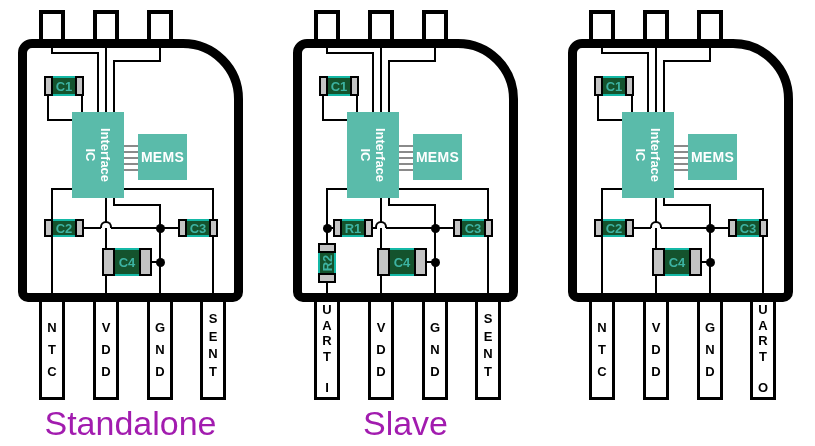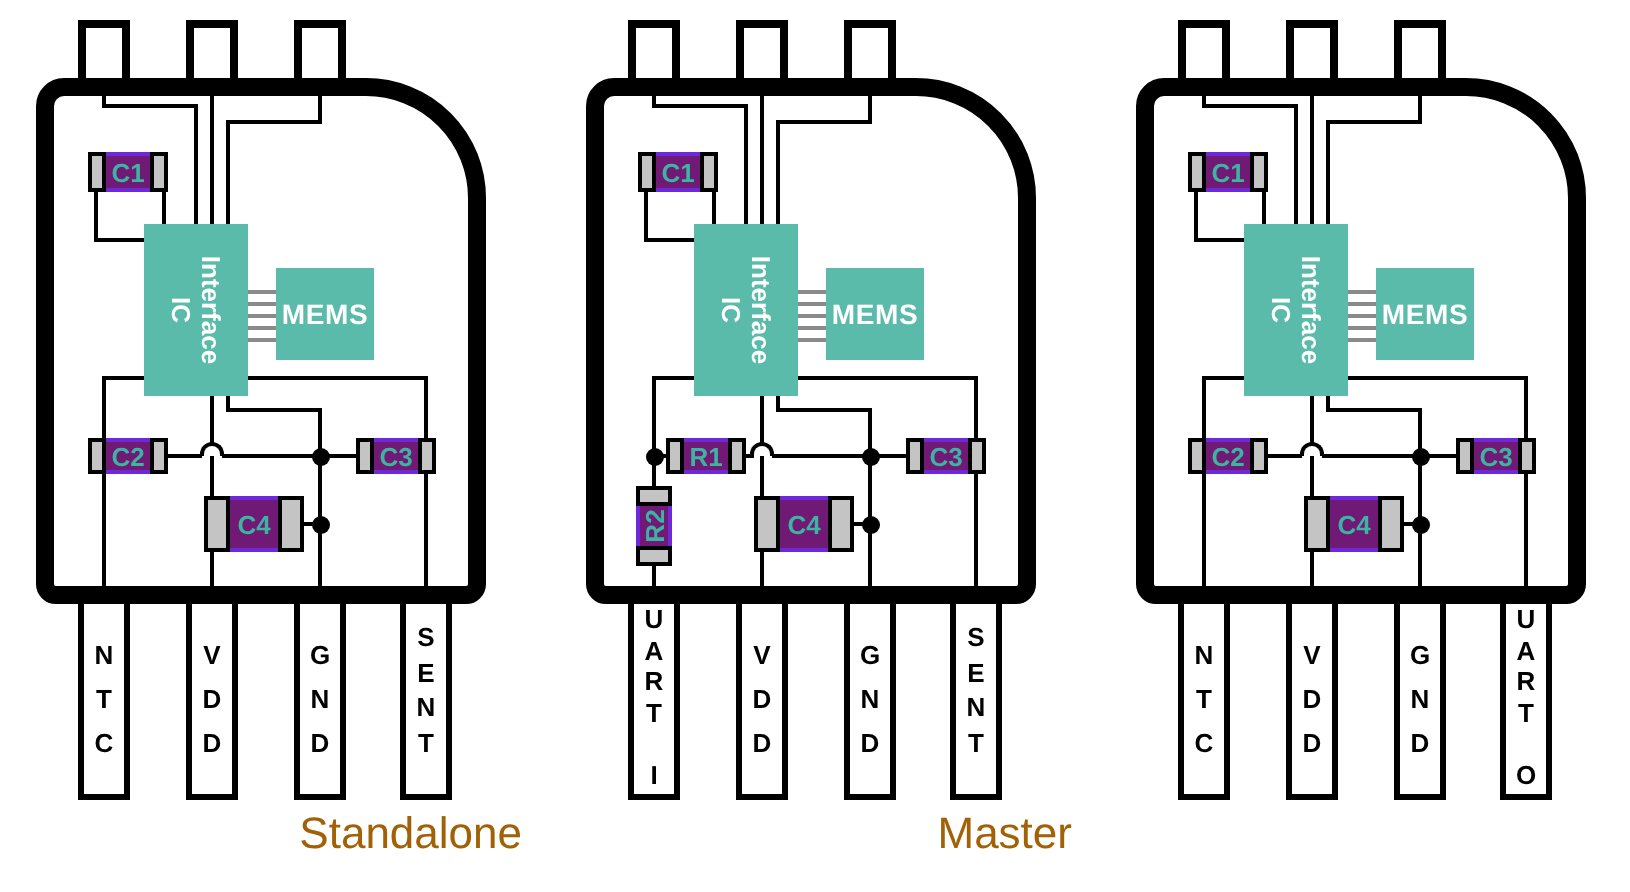--- a/index.html
+++ b/index.html
@@ -10,34 +10,34 @@
   .pin{position:absolute;top:294px;width:26px;height:106px;background:#fff;border:3px solid #000;box-sizing:border-box;}
   .pin-label{position:absolute;left:0;right:0;top:0;bottom:0;text-align:center;color:#000;
              font-weight:bold;font-size:13px;}
   .pkg{position:absolute;left:18px;top:39px;width:225px;height:263px;background:#fff;
        border:9px solid #000;border-radius:14px 60px 10px 10px;box-sizing:border-box;}
   .w{position:absolute;background:#000;}
   .busline{position:absolute;height:2px;}
   .dot{position:absolute;width:9px;height:9px;border-radius:50%;background:#000;}
   .hump{position:absolute;left:100px;top:221px;width:12px;height:7px;background:#fff;
         border:2px solid #000;border-bottom:none;border-radius:6px 6px 0 0;box-sizing:border-box;}
-  .comp{position:absolute;background:#701a75;border:2px solid #6d28d9;box-sizing:border-box;}
+  .comp{position:absolute;background:#14532d;border:2px solid #14b8a6;box-sizing:border-box;}
   .cap{position:absolute;border:2px solid #000;box-sizing:border-box;}
   .clabel{position:absolute;left:0;top:0;right:0;bottom:0;display:flex;align-items:center;
           justify-content:center;font-weight:bold;font-size:13px;}
   .block{position:absolute;}
   .blocklabel{color:#fff;font-weight:bold;}
   .ic-inner{position:absolute;left:-17px;top:17px;width:86px;height:52px;transform:rotate(90deg);
             display:flex;flex-direction:column;align-items:center;justify-content:center;
             font-size:13px;line-height:15px;}
   .mems-inner{position:absolute;left:0;top:0;right:0;bottom:0;display:flex;align-items:center;
               justify-content:center;font-size:14px;letter-spacing:0.3px;}
   .r2label{transform:rotate(-90deg);}
-  .caption{position:absolute;left:0;top:404px;width:261px;text-align:right;
-           font-size:22px;color:#a16207;}
+  .caption{position:absolute;left:0;top:404px;width:261px;text-align:center;
+           font-size:34px;color:#a21caf;}
 </style>
 </head>
 <body>
 
 <div class="stage" id="stage">
     <div class="diagram" style="left: 0px;">
       <div class="tab" style="left: 39px;"></div>
       <div class="tab" style="left: 93px;"></div>
       <div class="tab" style="left: 147px;"></div>
       <div class="pin" style="left: 39px;">
@@ -226,21 +226,21 @@
       </div>
       <div class="block" style="left: 72px; top: 112px; width: 52px; height: 86px; background: rgb(90, 187, 170);">
         <div class="ic-inner blocklabel">
           <div>Interface</div>
           <div>IC</div>
         </div>
       </div>
       <div class="block" style="left: 138px; top: 134px; width: 49px; height: 46px; background: rgb(90, 187, 170);">
         <div class="mems-inner blocklabel">MEMS</div>
       </div>
-      <div class="caption">Master</div>
+      <div class="caption">Slave</div>
     </div>
     <div class="diagram" style="left: 550px;">
       <div class="tab" style="left: 39px;"></div>
       <div class="tab" style="left: 93px;"></div>
       <div class="tab" style="left: 147px;"></div>
       <div class="pin" style="left: 39px;">
         <div class="pin-label" style="line-height: 22px; padding-top: 20px;">
           <div>N</div>
           <div>T</div>
           <div>C</div>

